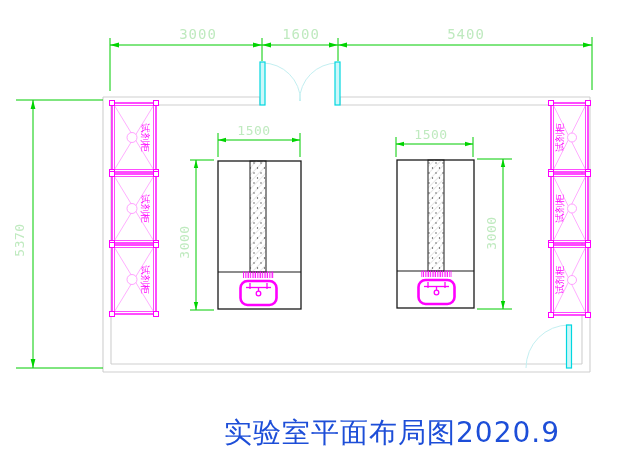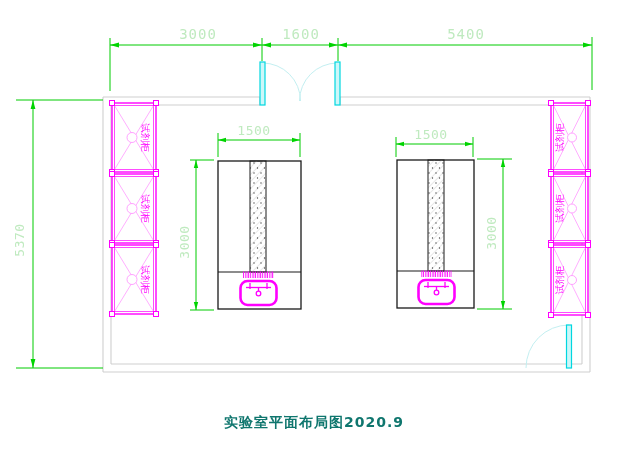--- a/index.html
+++ b/index.html
@@ -16,21 +16,21 @@
     font-family:"DejaVu Sans Mono","Liberation Mono",monospace;
     fill:#bfeabf;font-size:13px;letter-spacing:0.5px;
   }
   .cabtext{
     font-family:"DejaVu Sans","Liberation Sans",sans-serif;
     fill:#ff00ff;font-size:9.5px;
   }
   .title{
     position:absolute;left:224px;top:414px;white-space:nowrap;
     font-family:"DejaVu Sans","Liberation Sans",sans-serif;
-    font-size:14px;color:#0f766e;letter-spacing:1px;font-weight:700;
+    font-size:28px;color:#1d4ed8;letter-spacing:1px;font-weight:400;
   }
 </style>
 </head>
 <body>
 
 <div class="stage">
 <svg width="619" height="469" viewBox="0 0 619 469" xmlns="http://www.w3.org/2000/svg">
   <defs>
     <pattern id="hatch" width="5" height="5" patternUnits="userSpaceOnUse" patternTransform="rotate(45)">
       <line x1="0" y1="0" x2="0" y2="5" stroke="#c6c6c6" stroke-width="0.8"></line>

